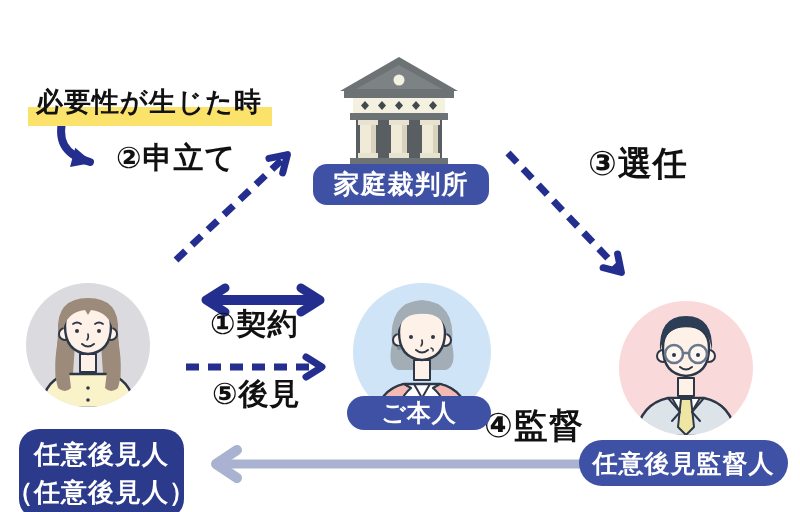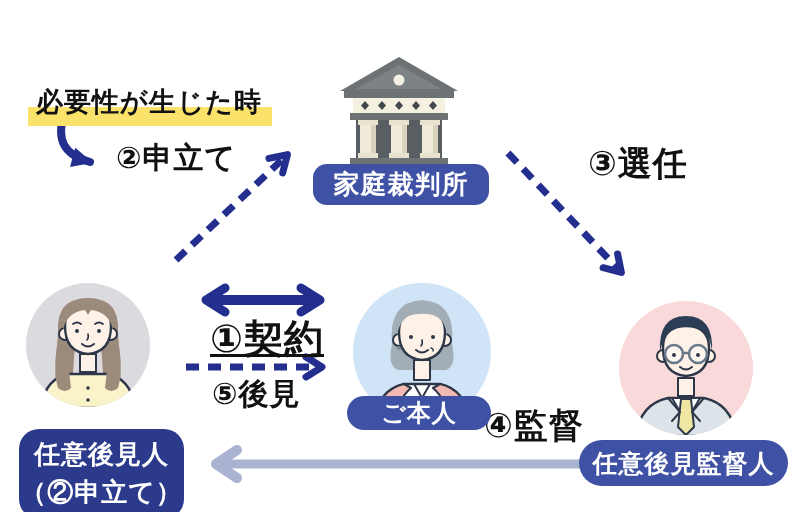--- a/index.html
+++ b/index.html
@@ -16,21 +16,21 @@
     font-size:27px; font-weight:800; color:#111;
     padding:2px 10px 7px 8px;
     background:linear-gradient(to bottom, transparent 55%, #fbe26a 55%, #fbe26a 97%, transparent 97%);
     letter-spacing:1px; white-space:nowrap;margin-top:16px;
   }
   .step {
     z-index:3; color:#111; font-weight:800; white-space:nowrap; letter-spacing:1px;
   }
   .step-application  { left:116px; top:138px; font-size:30px; }
   .step-appointment  { left:588px; top:141px; font-size:34px; }
-  .step-contract     { left:210px; top:312px; font-size:39px;text-decoration:underline; }
+  .step-contract     { left:210px; top:304px; font-size:30px; }
   .step-guardianship { left:212px; top:374px; font-size:30px; }
   .step-supervision  { left:484px; top:403px; font-size:34px; }
   
   .pill {
     z-index:5; display:flex; align-items:center; justify-content:center;
     background:#3f51a5; color:#ffffff; font-weight:800; white-space:nowrap;
     box-sizing:border-box; text-align:center; letter-spacing:1px;font-family:Liberation Serif, serif;
   }
   .pill-court      { left:313px; top:164px; width:176px; height:41px; border-radius:14px; font-size:26px; }
   .pill-principal  { left:347px; top:396px; width:144px; height:34px; border-radius:17px; font-size:24px; }
@@ -214,21 +214,21 @@
       <path d="M62 67 q6 5 12 0" fill="none" stroke="#2d3748" stroke-width="2"></path>
     </g>
   </svg>
 
   <div class="abs pill pill-court">
     <span>家庭裁判所</span>
   </div>
 
   <div class="abs pill pill-guardian">
     <span>任意後見人</span>
-    <span>（②申立て）</span>
+    <span>（任意後見人）</span>
   </div>
 
   <div class="abs pill pill-principal">
     <span>ご本人</span>
   </div>
 
   <div class="abs pill pill-supervisor">
     <span>任意後見監督人</span>
   </div>
 

